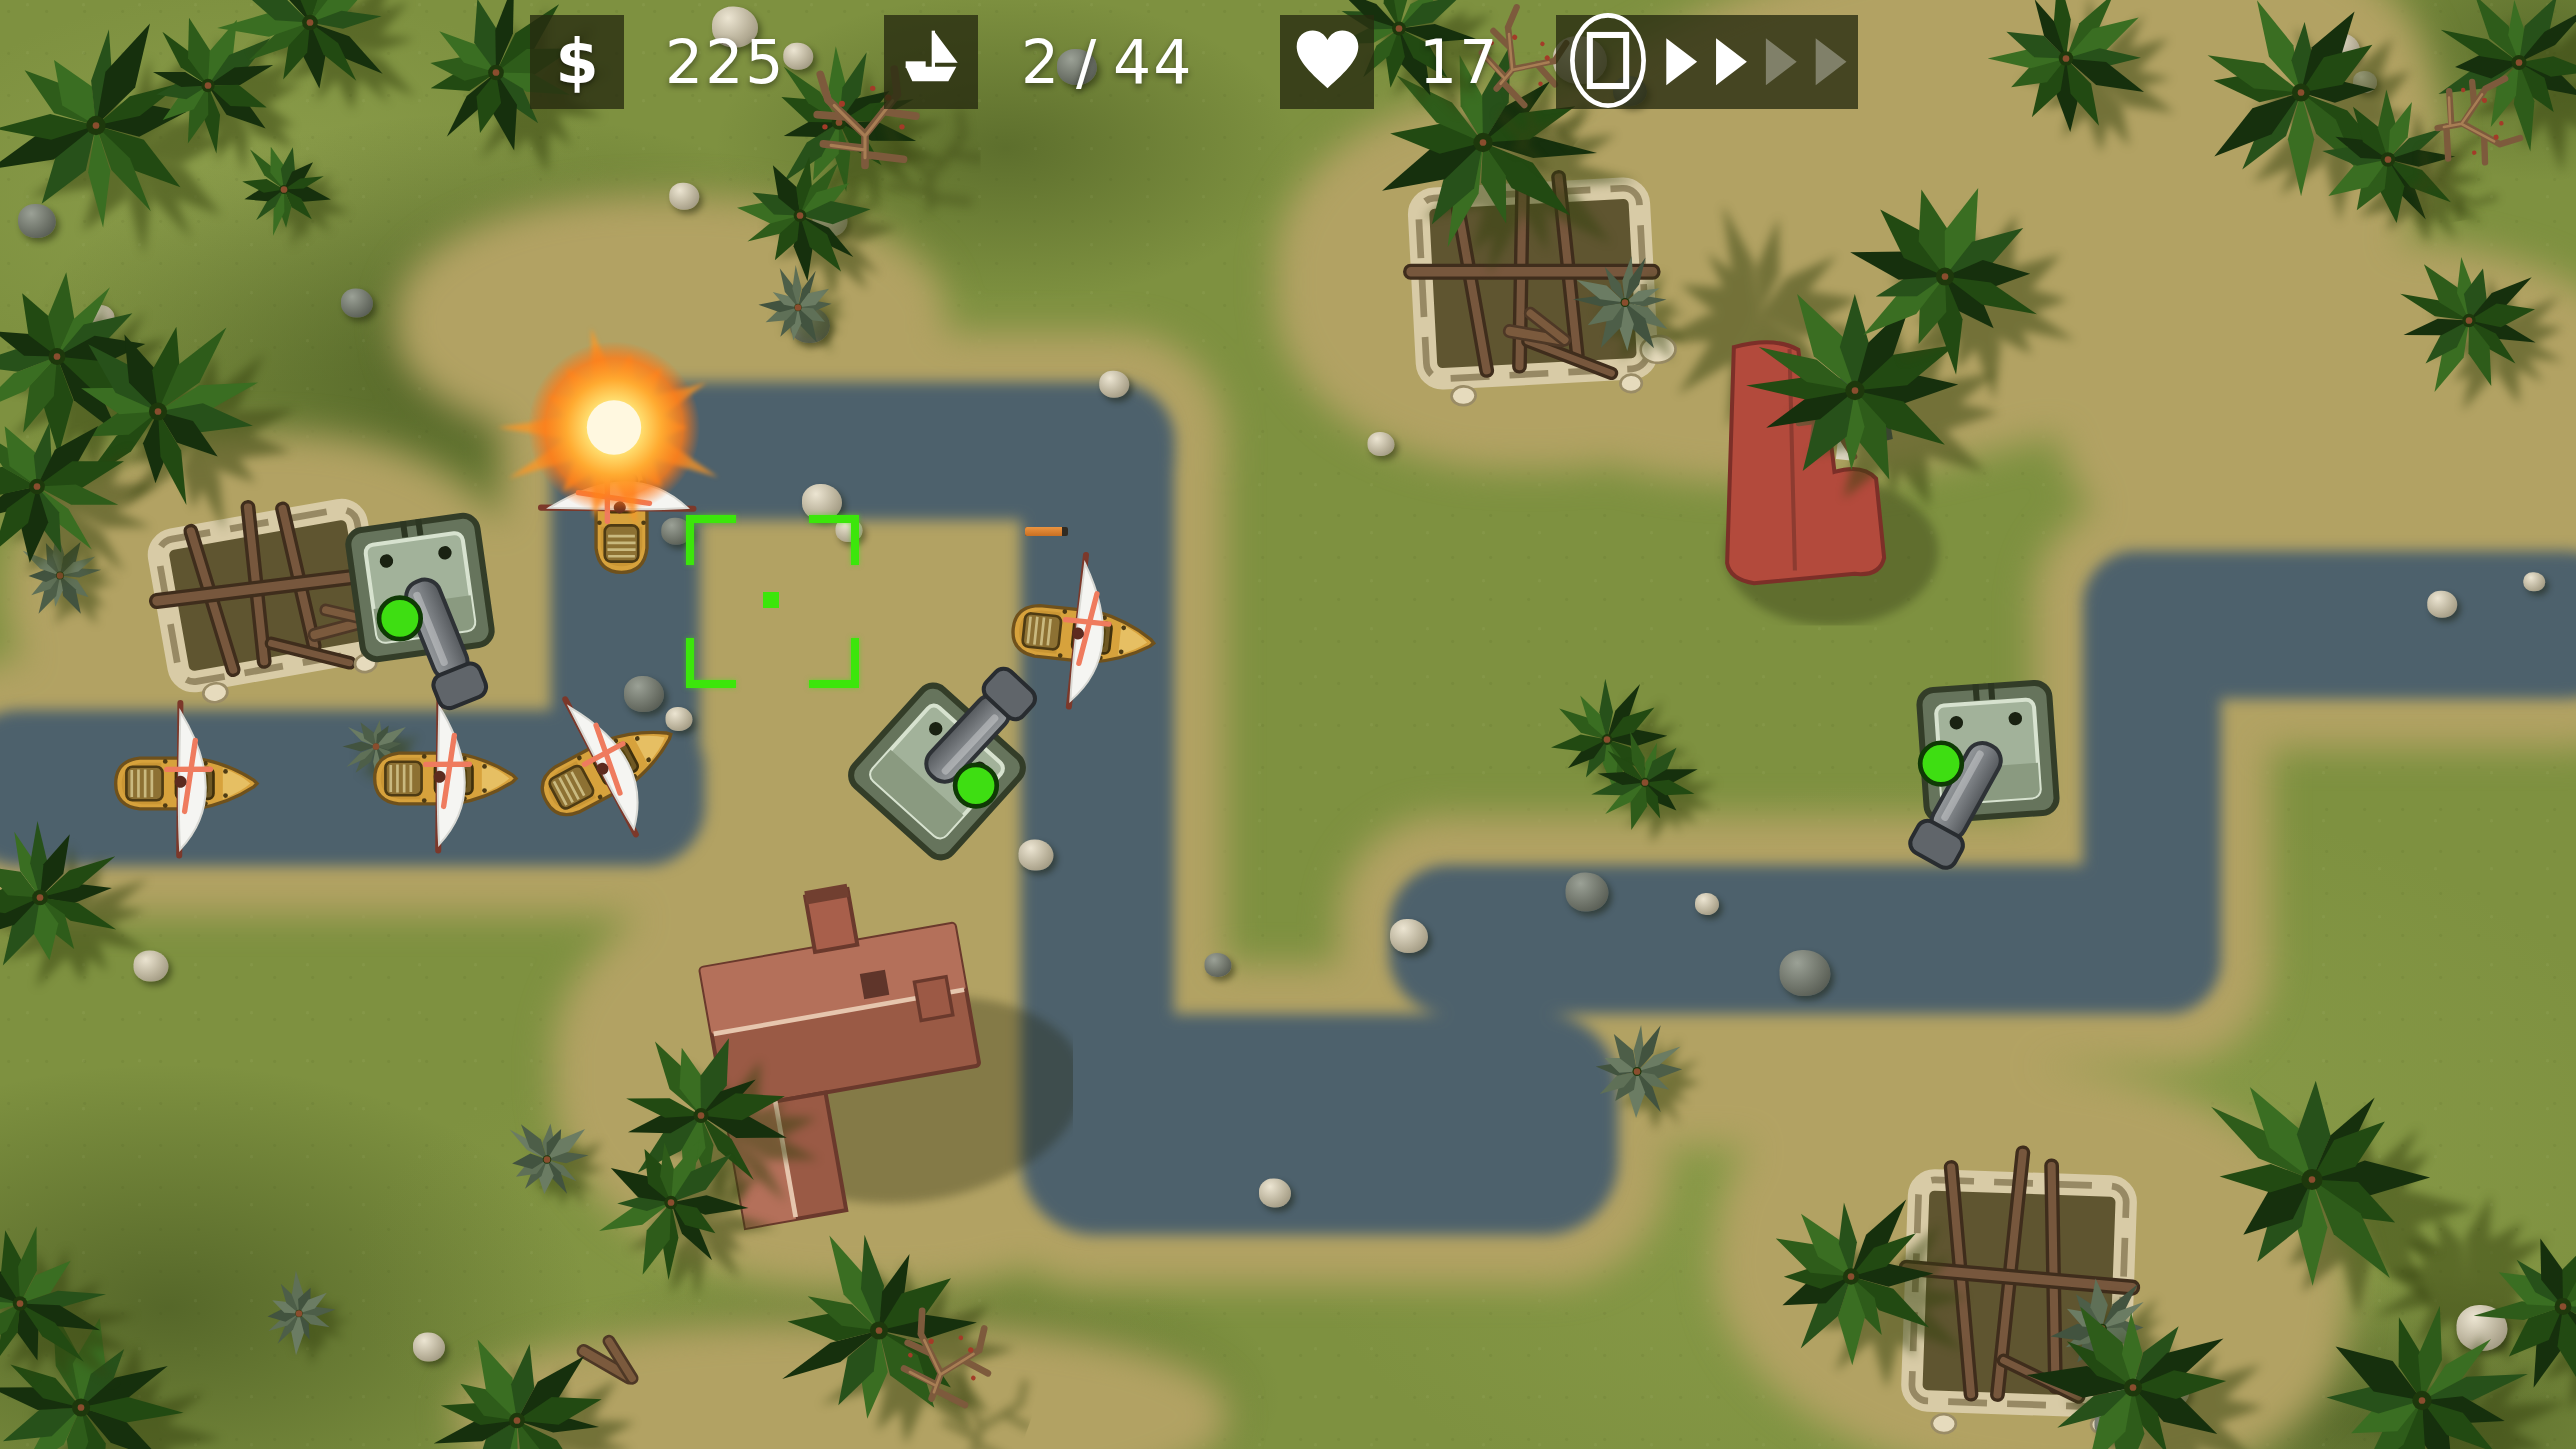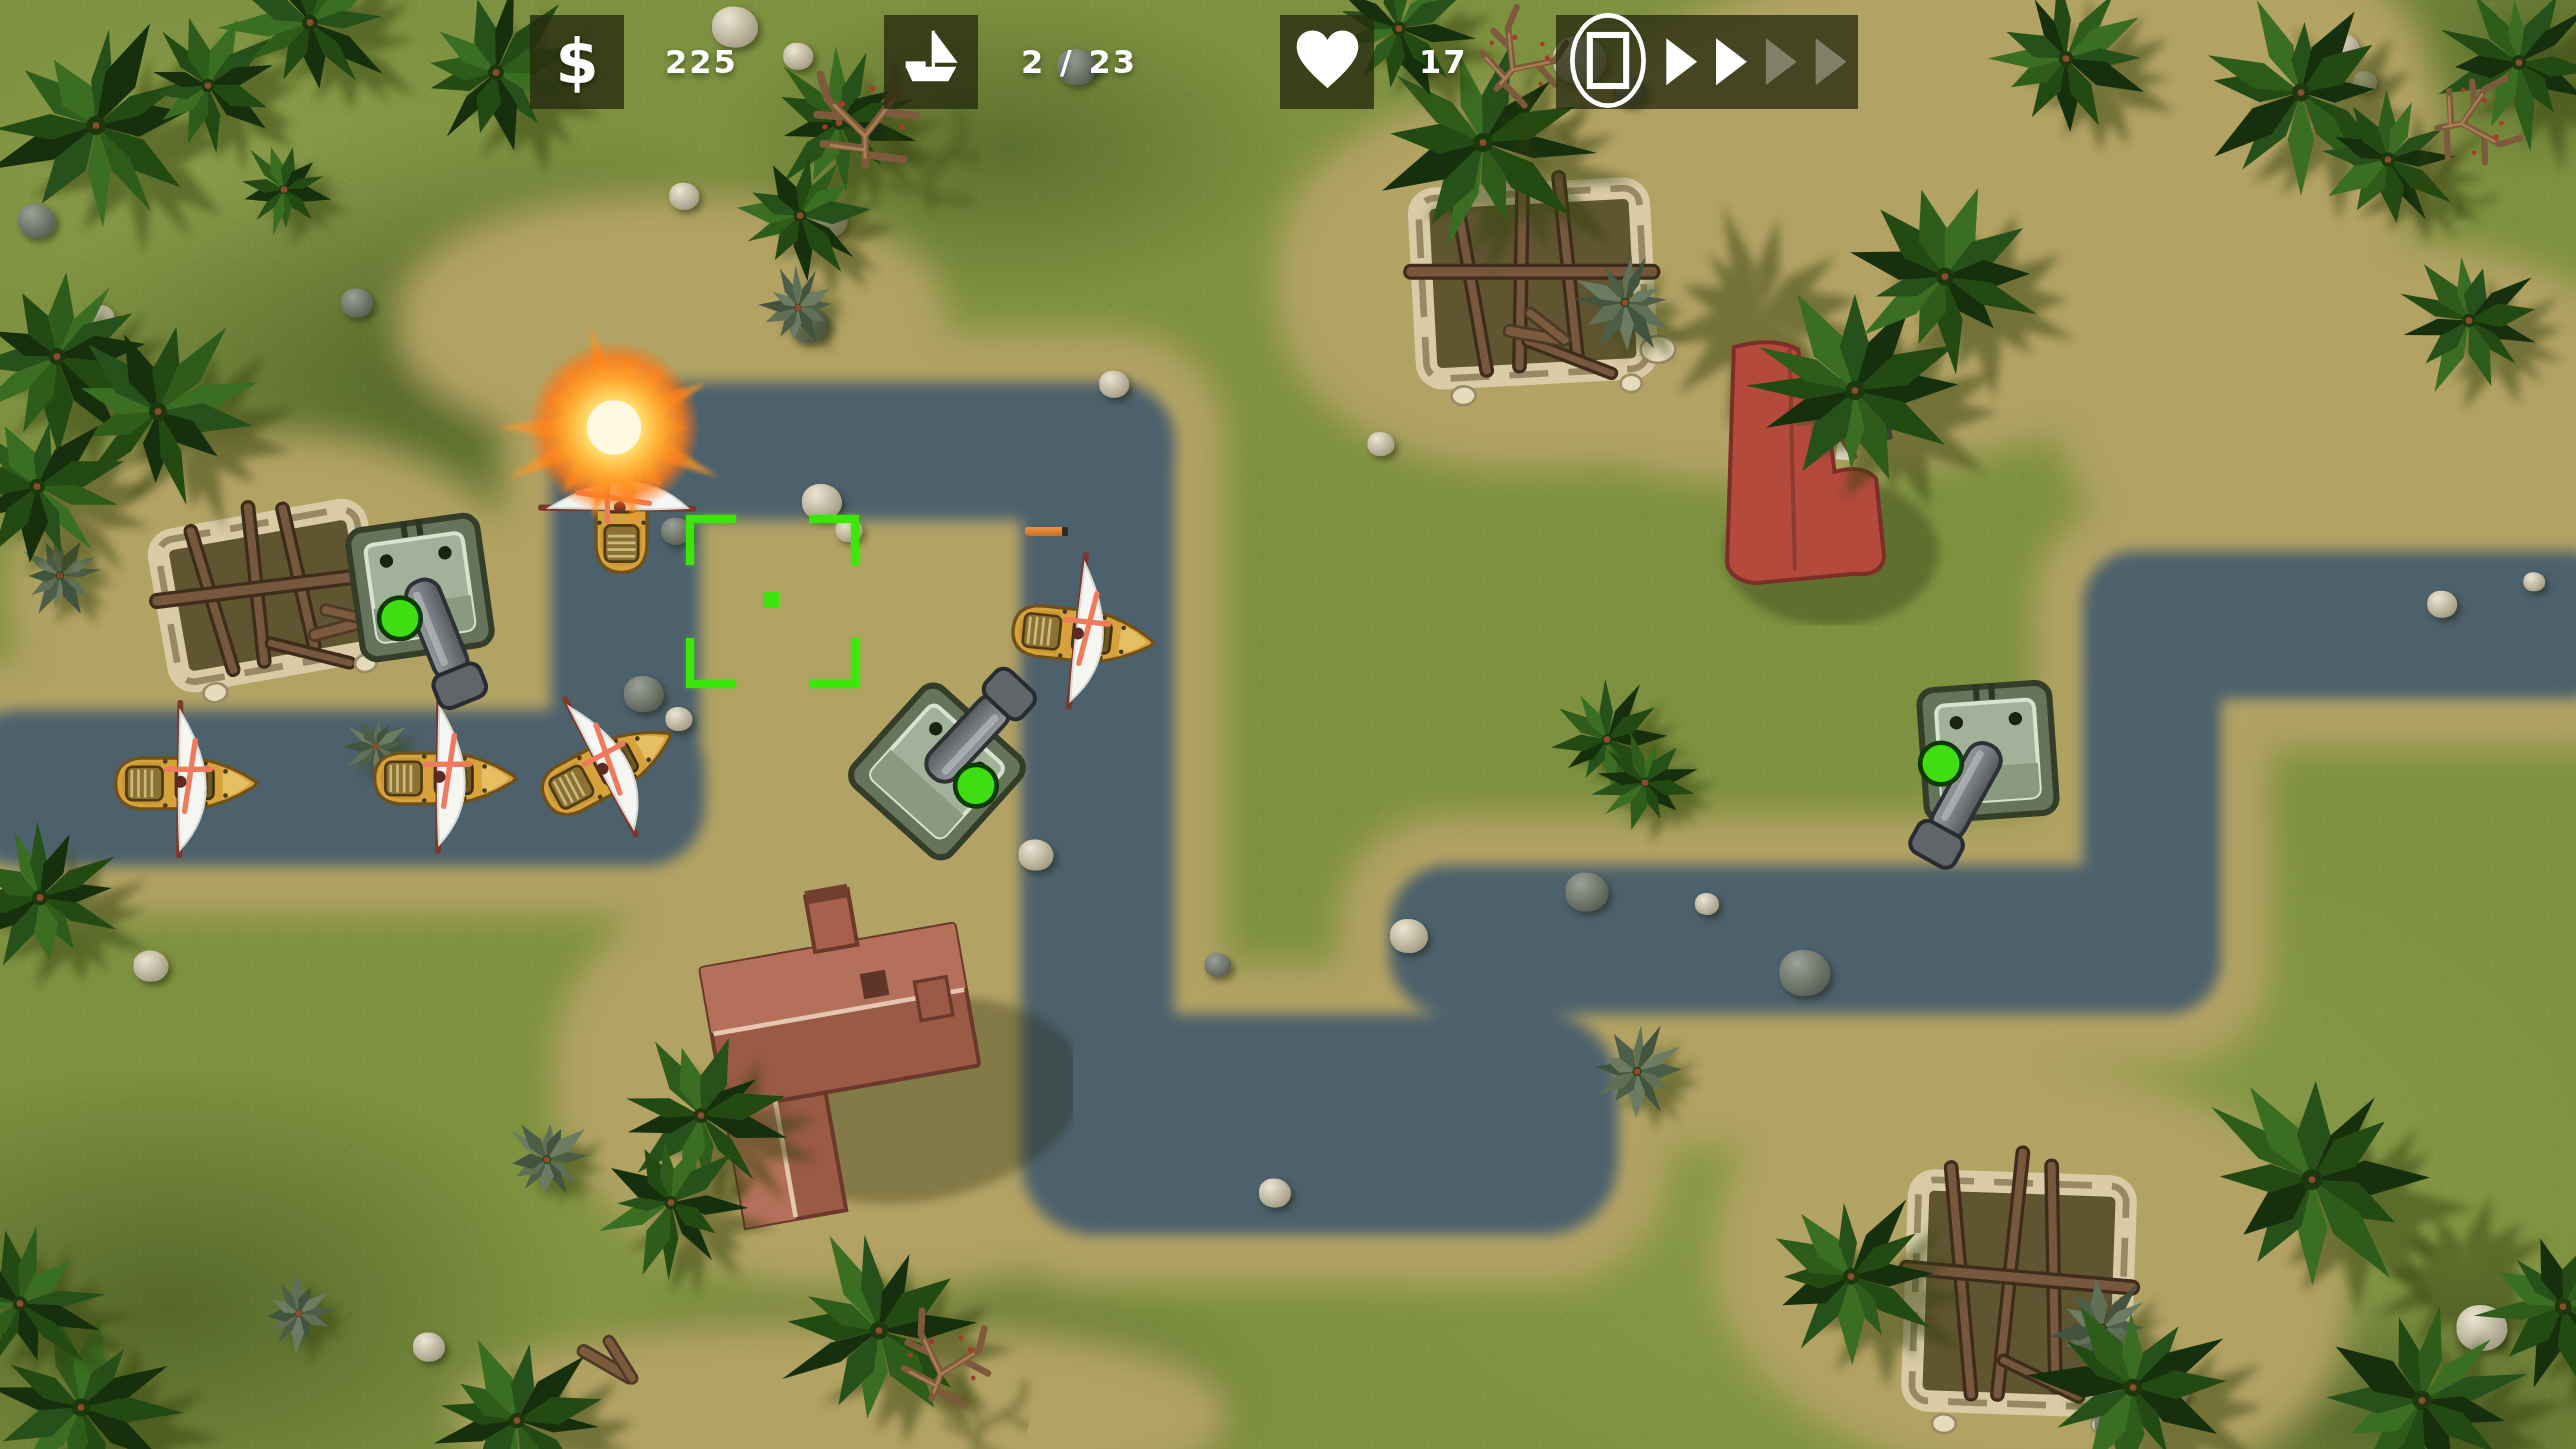--- a/index.html
+++ b/index.html
@@ -41,21 +41,21 @@
   #sel .tr{right:0;top:0;border-right-width:8px;border-top-width:8px;}
   #sel .bl{left:0;bottom:0;border-left-width:8px;border-bottom-width:8px;}
   #sel .br{right:0;bottom:0;border-right-width:8px;border-bottom-width:8px;}
   
   .hbar{position:absolute;background:rgba(40,26,10,.75);border-radius:2px;overflow:hidden;}
   .hbar>div{height:100%;background:linear-gradient(#eb9440,#c96f22);}
   
   .hud-box{position:absolute;top:14.8px;width:94px;height:94px;background:rgba(38,42,16,.78);
     display:flex;align-items:center;justify-content:center;color:#fff;}
   .hud-val{position:absolute;top:14.8px;height:94px;display:flex;align-items:center;color:#fff;
-    font-weight:bold;font-size:32px;letter-spacing:2px;text-shadow:0 2.7px 6px rgba(0,0,0,.45);}
+    font-weight:normal;font-size:60px;letter-spacing:2px;text-shadow:0 2.7px 6px rgba(0,0,0,.45);}
   #speed-panel{position:absolute;top:14.8px;left:1556px;width:302px;height:94px;background:rgba(38,42,16,.78);
     display:flex;align-items:center;gap:14.8px;padding:0 0 0 10.7px;box-sizing:border-box;}
   #speed-panel button{background:none;border:none;padding:0;margin:0;cursor:pointer;}
   .arrow{display:block;width:35px;height:51px;background:#fff;clip-path:polygon(8% 4%,96% 50%,8% 96%);}
   .arrow.off{opacity:.32;}
   .dollar{font-size:62px;font-weight:bold;line-height:1;text-shadow:0 2px 4px rgba(0,0,0,.4);}
 </style>
 </head>
 <body>
 
@@ -1891,21 +1891,21 @@
           <polygon points="52,2 52,50 88,50" fill="#fff"></polygon>
           <polygon points="10,56 86,56 74,78 20,78" fill="#fff"></polygon>
           <rect x="10" y="48" width="30" height="10" fill="#fff"></rect>
           <rect x="49" y="2" width="5" height="56" fill="#fff"></rect>
         </svg>
       </span>
     </div>
     <div class="hud-val" style="left:1021px">
       <span>2</span>
       <span style="margin:0 14.8px;">/</span>
-      <span>23</span>
+      <span>44</span>
     </div>
 
     <div class="hud-box" style="left:1280px">
       <span>
         <svg width="67" height="62" viewBox="0 0 100 92">
           <path d="M50,88 C20,62 4,44 4,26 C4,10 16,2 28,2 C38,2 46,8 50,16 C54,8 62,2 72,2 C84,2 96,10 96,26 C96,44 80,62 50,88 Z" fill="#fff"></path>
         </svg>
       </span>
     </div>
     <div class="hud-val" style="left:1419px">17</div>

